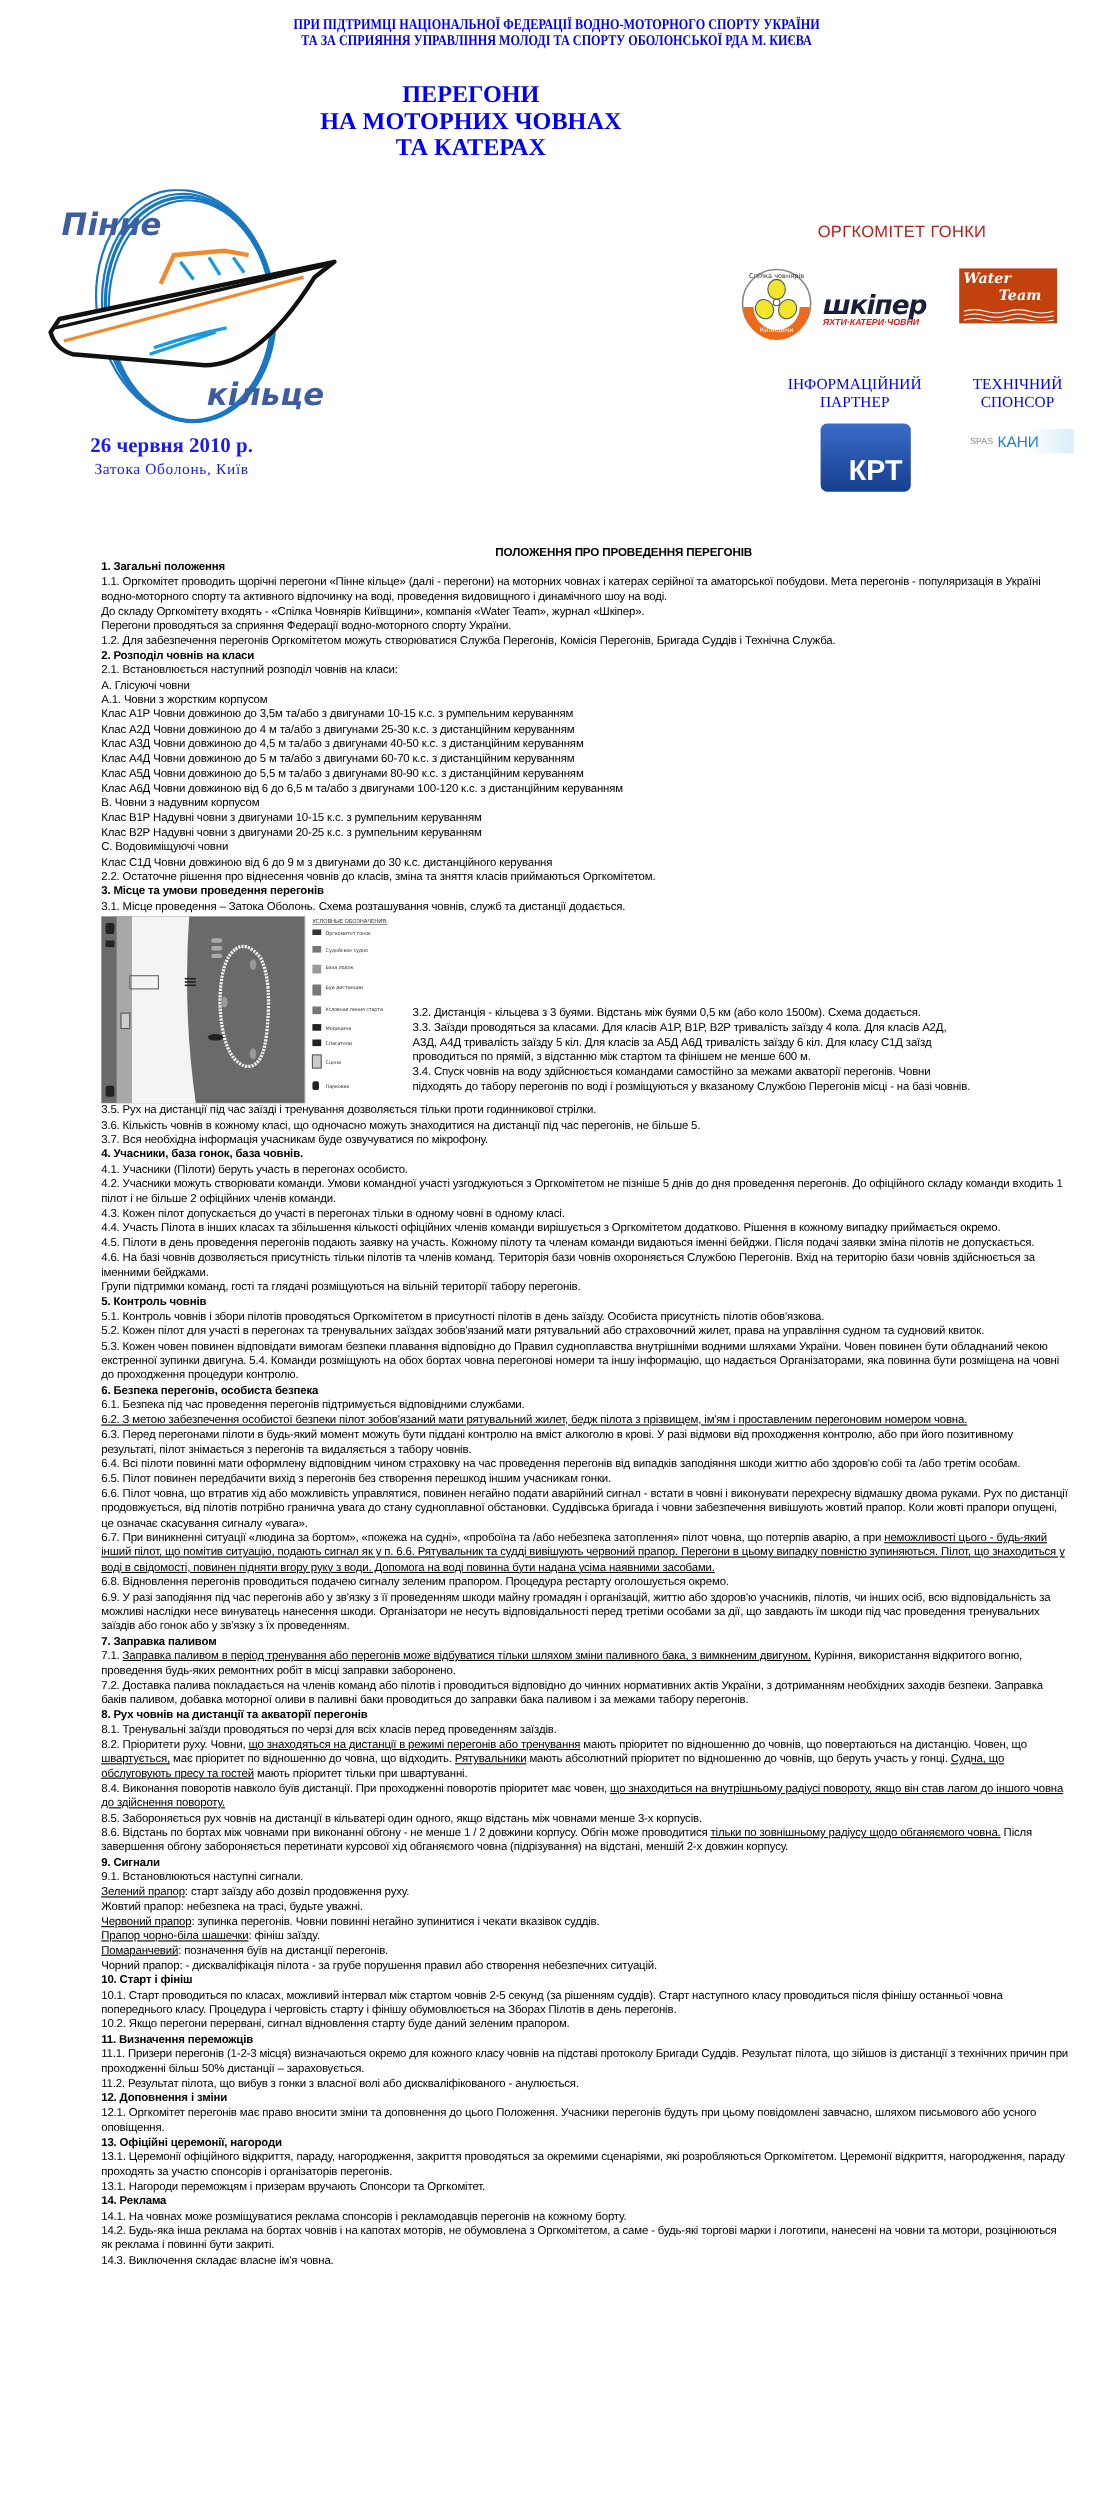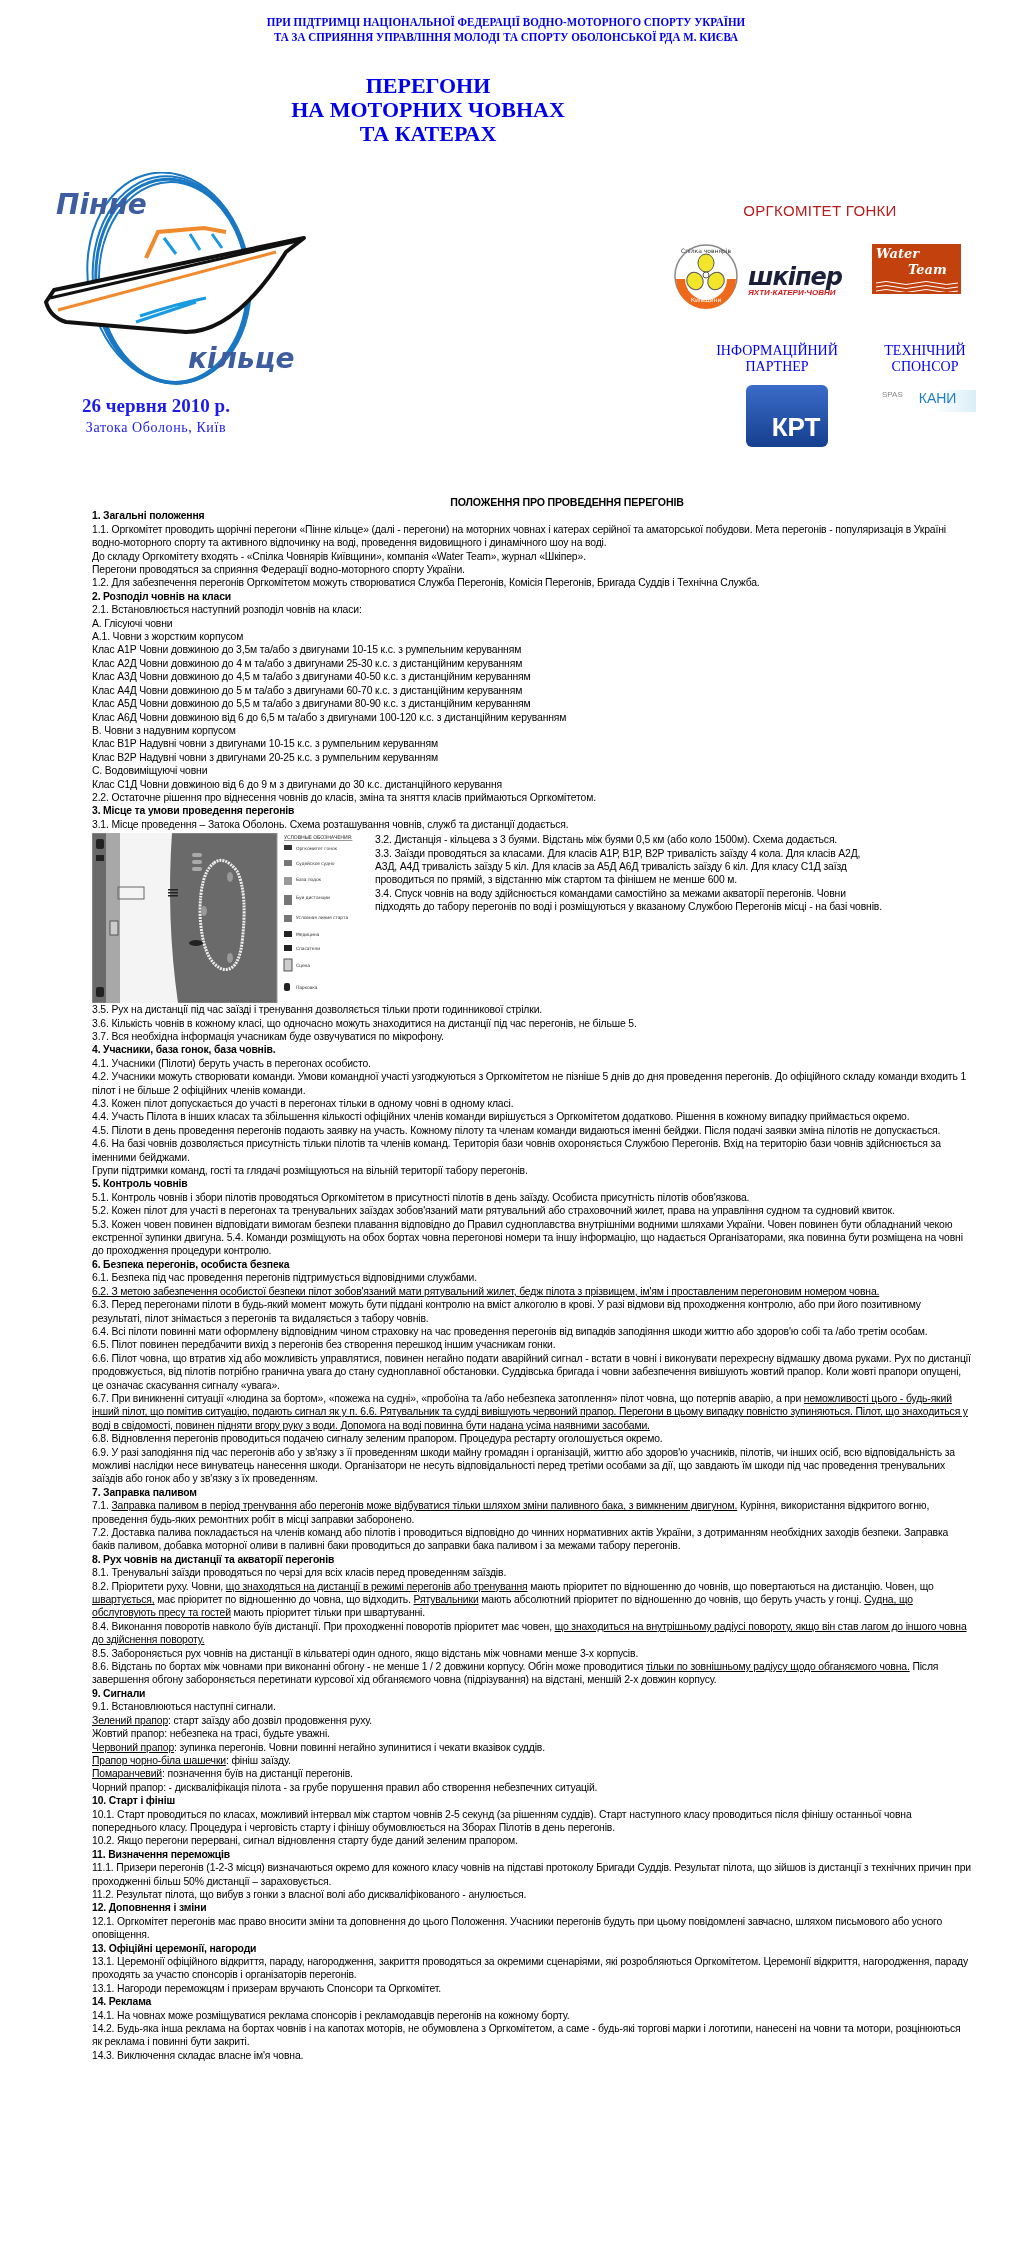--- a/index.html
+++ b/index.html
@@ -11,21 +11,21 @@
   .event-place { position: absolute; left: 36px; top: 420px; width: 240px; text-align: center; font-family: "Liberation Serif", serif; font-size: 14px; color: #1a1aee; letter-spacing: 0.6px; }
   .orgcom { position: absolute; left: 700px; top: 202px; width: 240px; text-align: center; font-family: "Liberation Sans", sans-serif; font-size: 15px; color: #b91c1c; letter-spacing: 0.3px; }
   .logo { position: absolute; }
   .partner-label { position: absolute; text-align: center; font-family: "Liberation Serif", serif; font-size: 14px; line-height: 16px; color: #0000ee; }
   .doc { position: absolute; left: 92px; top: 496px; width: 880px; font-family: "Liberation Sans", sans-serif; font-size: 10.4px; line-height: 13.4px; letter-spacing: -0.15px; }
   .doc-title { text-align: center; font-weight: bold; font-size: 10.6px; margin-left: 0; padding-left: 70px; }
   .sec { margin-top: 0; }
   .sec-h { font-weight: bold; }
   .p { margin: 0; }
   .u { text-decoration: underline; }
-  .map-wrap { display: flex; margin-top: 2px; }
+  .map-wrap { display: flex; align-items: flex-end; margin-top: 2px; }
   .map { width: 277px; height: 170px; position: relative; }
   .map-text { width: 510px; margin-left: 6px; padding-bottom: 8px; }
 </style>
 </head>
 <body>
 
 <div class="hdr-support">
   <div>ПРИ ПІДТРИМЦІ НАЦІОНАЛЬНОЇ ФЕДЕРАЦІЇ ВОДНО-МОТОРНОГО СПОРТУ УКРАЇНИ</div>
   <div>ТА ЗА СПРИЯННЯ УПРАВЛІННЯ МОЛОДІ ТА СПОРТУ ОБОЛОНСЬКОЇ РДА М. КИЄВА</div>
 </div>
@@ -92,21 +92,21 @@
 </div>
 <div class="partner-label" style="left:875px; top:343px; width:100px;">
   <div>ТЕХНІЧНИЙ</div>
   <div>СПОНСОР</div>
 </div>
 
 <div class="logo" style="left:746px; top:385px; width:64px; height:62px; background:linear-gradient(#3a6cc8,#163f8f); border-radius:6px; display:flex; align-items:flex-end; justify-content:center;padding-left:18px;">
   <span style="font-family:'Liberation Sans',sans-serif; font-weight:bold; font-size:26px; color:#fff; margin-bottom:4px;">КРТ</span>
 </div>
 
-<div class="logo" style="left:880px; top:390px; width:96px; height:22px; background:linear-gradient(90deg,#ffffff 55%,#d8eef8 100%); display:flex; gap:16px;">
+<div class="logo" style="left:880px; top:390px; width:96px; height:22px; background:linear-gradient(90deg,#ffffff 55%,#d8eef8 100%); display:flex; align-items:center; gap:4px;">
   <span style="font-family:'Liberation Sans',sans-serif; font-size:8px; color:#888; margin-left:2px;">SPAS</span>
   <span style="font-family:'Liberation Sans',sans-serif; font-size:14px; color:#1e7fc8;">КАНИ</span>
 </div>
 
 <div class="doc">
   <div class="doc-title">ПОЛОЖЕННЯ ПРО ПРОВЕДЕННЯ ПЕРЕГОНІВ</div>
 
   <div>
     <div class="sec-h">1. Загальні положення</div>
     <p class="p">1.1. Оргкомітет проводить щорічні перегони «Пінне кільце» (далі - перегони) на моторних човнах і катерах серійної та аматорської побудови. Мета перегонів - популяризація в Україні водно-моторного спорту та активного відпочинку на воді, проведення видовищного і динамічного шоу на воді.</p>

